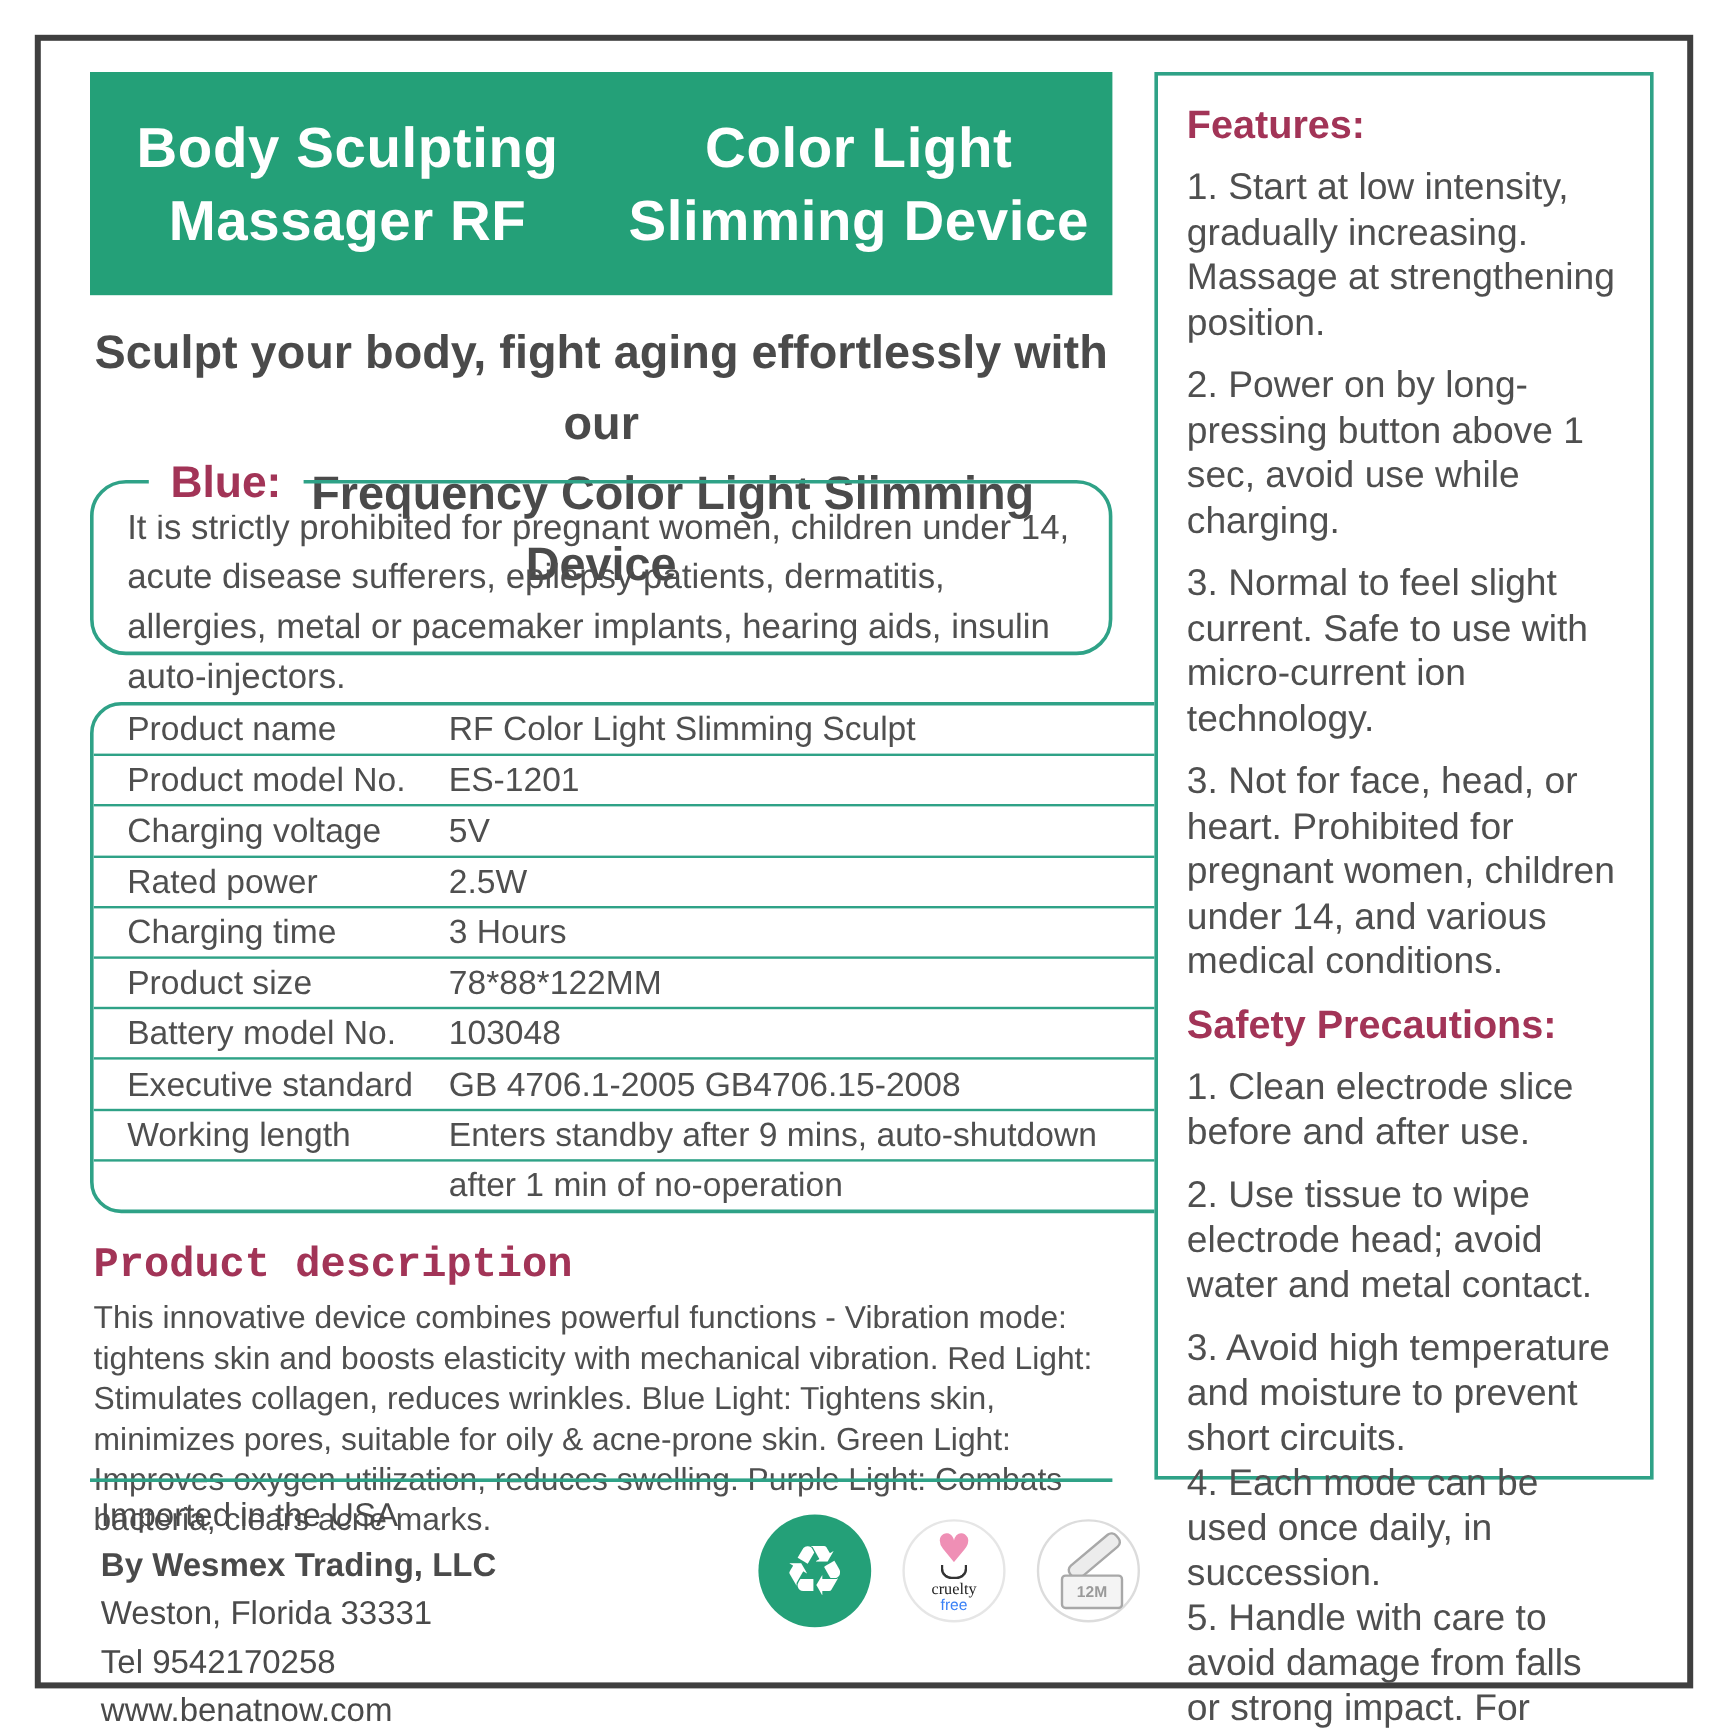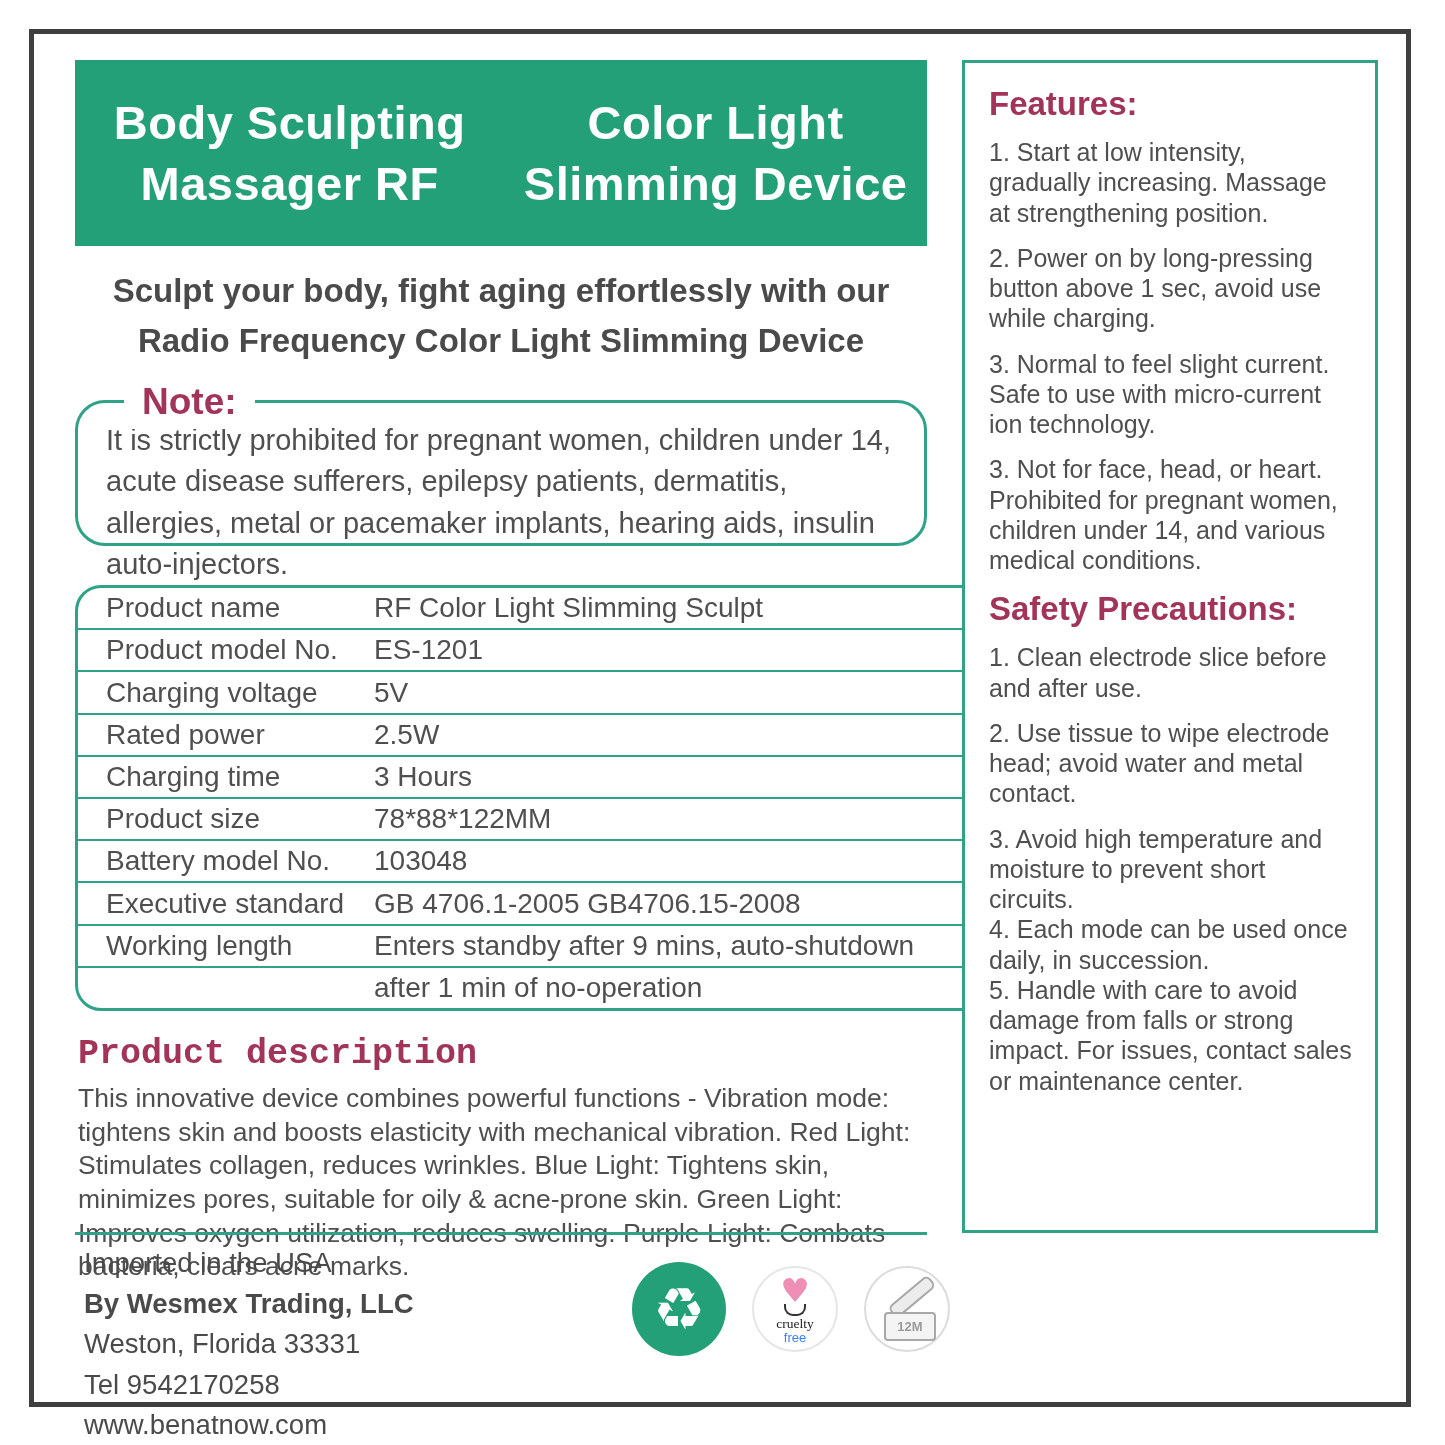--- a/index.html
+++ b/index.html
@@ -6,21 +6,21 @@
   .page{position:relative;width:1445px;height:1445px;background:#ffffff;
         font-family:"Liberation Sans",sans-serif;overflow:hidden;}
   .frame{position:absolute;left:29px;top:29px;width:1382px;height:1378px;
          border:5px solid #3f3f3f;box-sizing:border-box;}
 
   
   .banner{position:absolute;left:75px;top:60px;width:852px;height:186px;background:#24a078;
           color:#fff;display:flex;justify-content:center;align-items:center;
           font-weight:bold;font-size:47px;line-height:1.3;text-align:center;letter-spacing:.5px;}
   .subtitle{position:absolute;left:75px;top:266px;width:852px;text-align:center;
-            font-size:33px;font-weight:600;color:#4a4a4a;line-height:1.5;}
+            font-size:39px;font-weight:600;color:#4a4a4a;line-height:1.5;}
   .note-box{position:absolute;left:75px;top:400px;width:852px;height:146px;
             border:3px solid #2fa287;border-radius:30px;box-sizing:border-box;
             padding:17px 24px 0 28px;font-size:29px;color:#4f4f4f;line-height:1.43;}
   .note-label{position:absolute;top:-27px;left:46px;background:#fff;padding:0 18px;
               color:#a23457;font-weight:bold;font-size:37px;}
   .spec-table{position:absolute;left:75px;top:585px;width:973px;height:426px;
               border:3px solid #2fa287;border-radius:26px;box-sizing:border-box;
               display:flex;flex-direction:column;overflow:hidden;background:#fff;}
   .spec-row{flex:1;display:flex;align-items:center;font-size:28px;color:#4f4f4f;}
   .spec-row + .spec-row{border-top:2px solid #2fa287;}
@@ -48,21 +48,21 @@
   .pao-lid{position:absolute;left:26px;top:38px;width:48px;height:11px;background:#ececec;
            border:2px solid #a8a8a8;border-radius:6px;transform:rotate(-40deg);transform-origin:left center;}
   .pao-jar{position:absolute;left:18px;top:44px;width:48px;height:25px;border:2px solid #a8a8a8;
            border-radius:4px;background:#f4f4f4;display:flex;align-items:center;justify-content:center;
            font-size:13px;color:#9a9a9a;font-weight:bold;}
 
   
   .sidebar{position:absolute;left:962px;top:60px;width:416px;height:1173px;
            border:3px solid #2fa287;box-sizing:border-box;padding:22px 22px 0 24px;color:#4f4f4f;background:#fff;}
   .sb-heading{font-size:33px;font-weight:bold;color:#a23457;margin:0 0 14px 0;}
-  .sb-list{list-style:none;margin:0;padding:0;font-size:25px;line-height:1.21;}
+  .sb-list{list-style:none;margin:0;padding:0;font-size:31px;line-height:1.21;}
   .sb-list li{margin-bottom:15px;}
   .safety-heading{margin-top:8px;}
   .safety li:nth-child(n+3){margin-bottom:0;}
 </style>
 </head>
 <body>
 
 <div class="page">
   <div class="frame"></div>
 
@@ -70,21 +70,21 @@
     <div>Body Sculpting Massager RF</div>
     <div>Color Light Slimming Device</div>
   </div>
 
   <div class="subtitle">
     <div>Sculpt your body, fight aging effortlessly with our</div>
     <div>Radio Frequency Color Light Slimming Device</div>
   </div>
 
   <div class="note-box">
-    <span class="note-label">Note:</span>
+    <span class="note-label">Blue:</span>
     <div>It is strictly prohibited for pregnant women, children under 14, acute disease sufferers, epilepsy patients, dermatitis, allergies, metal or pacemaker implants, hearing aids, insulin auto-injectors.</div>
   </div>
 
   <div class="spec-table">
     <div class="spec-row">
       <div class="spec-label">Product name</div>
       <div class="spec-value">RF Color Light Slimming Sculpt</div>
     </div>
     <div class="spec-row">
       <div class="spec-label">Product model No.</div>

